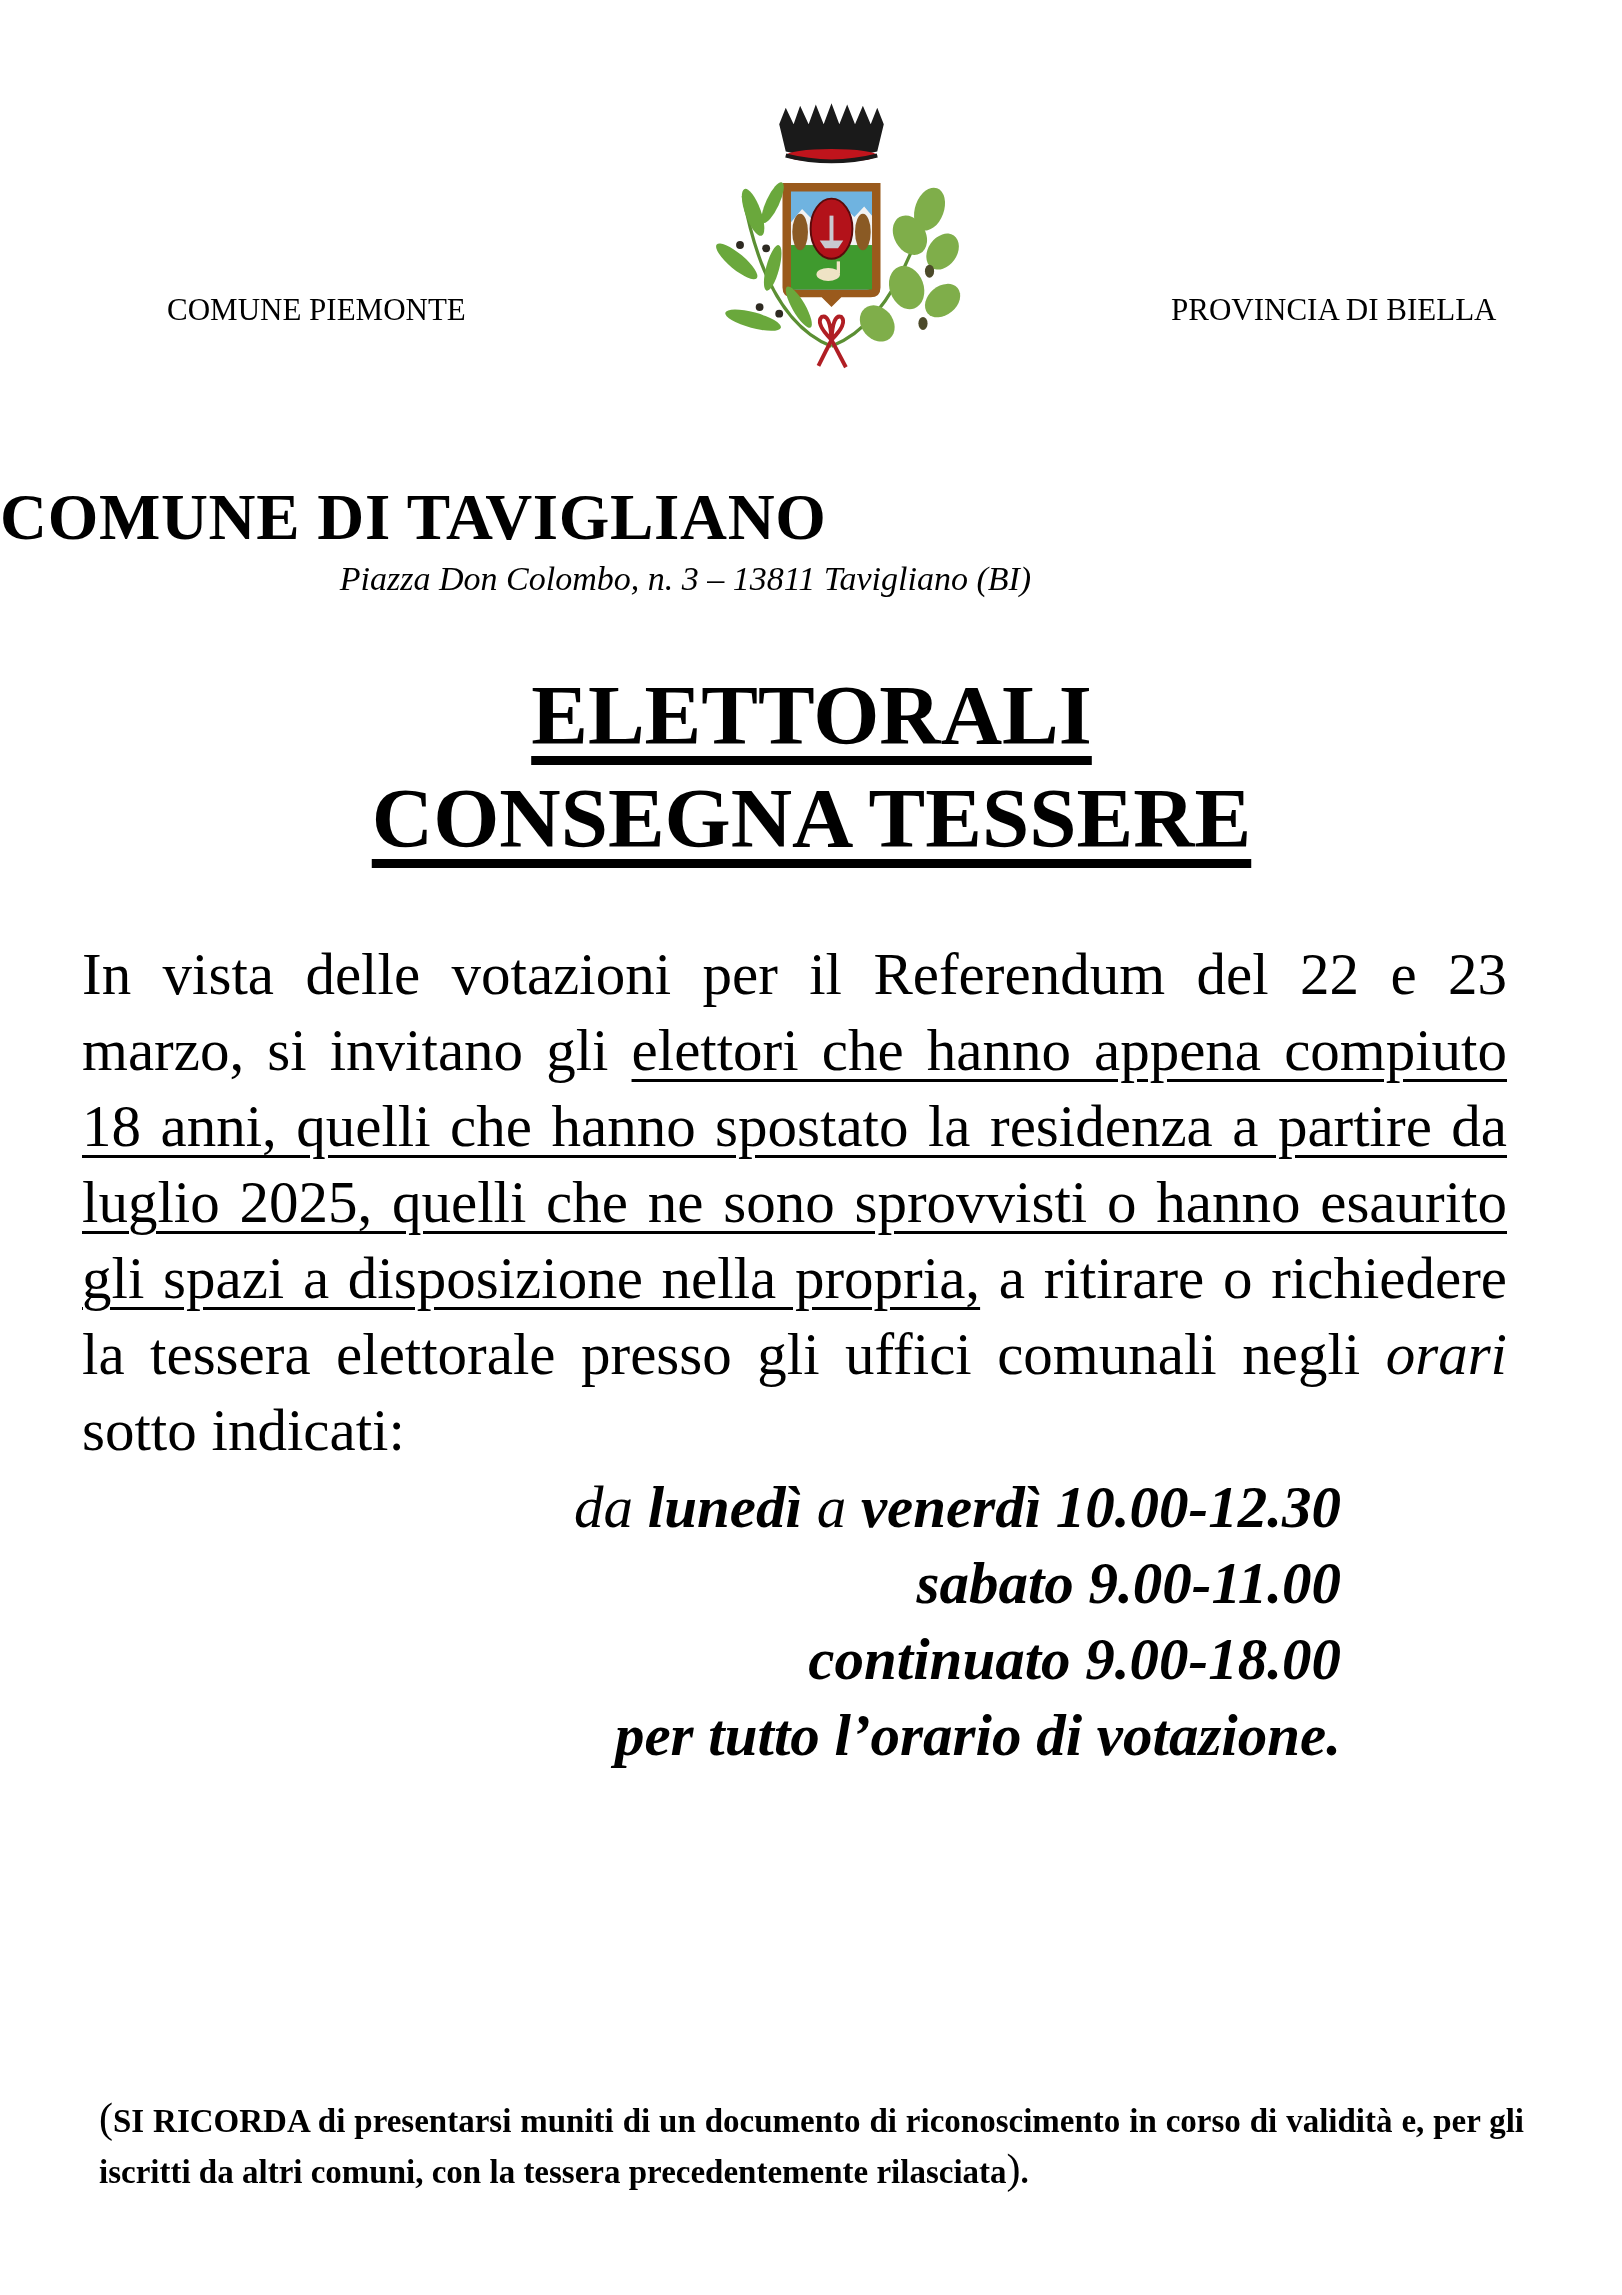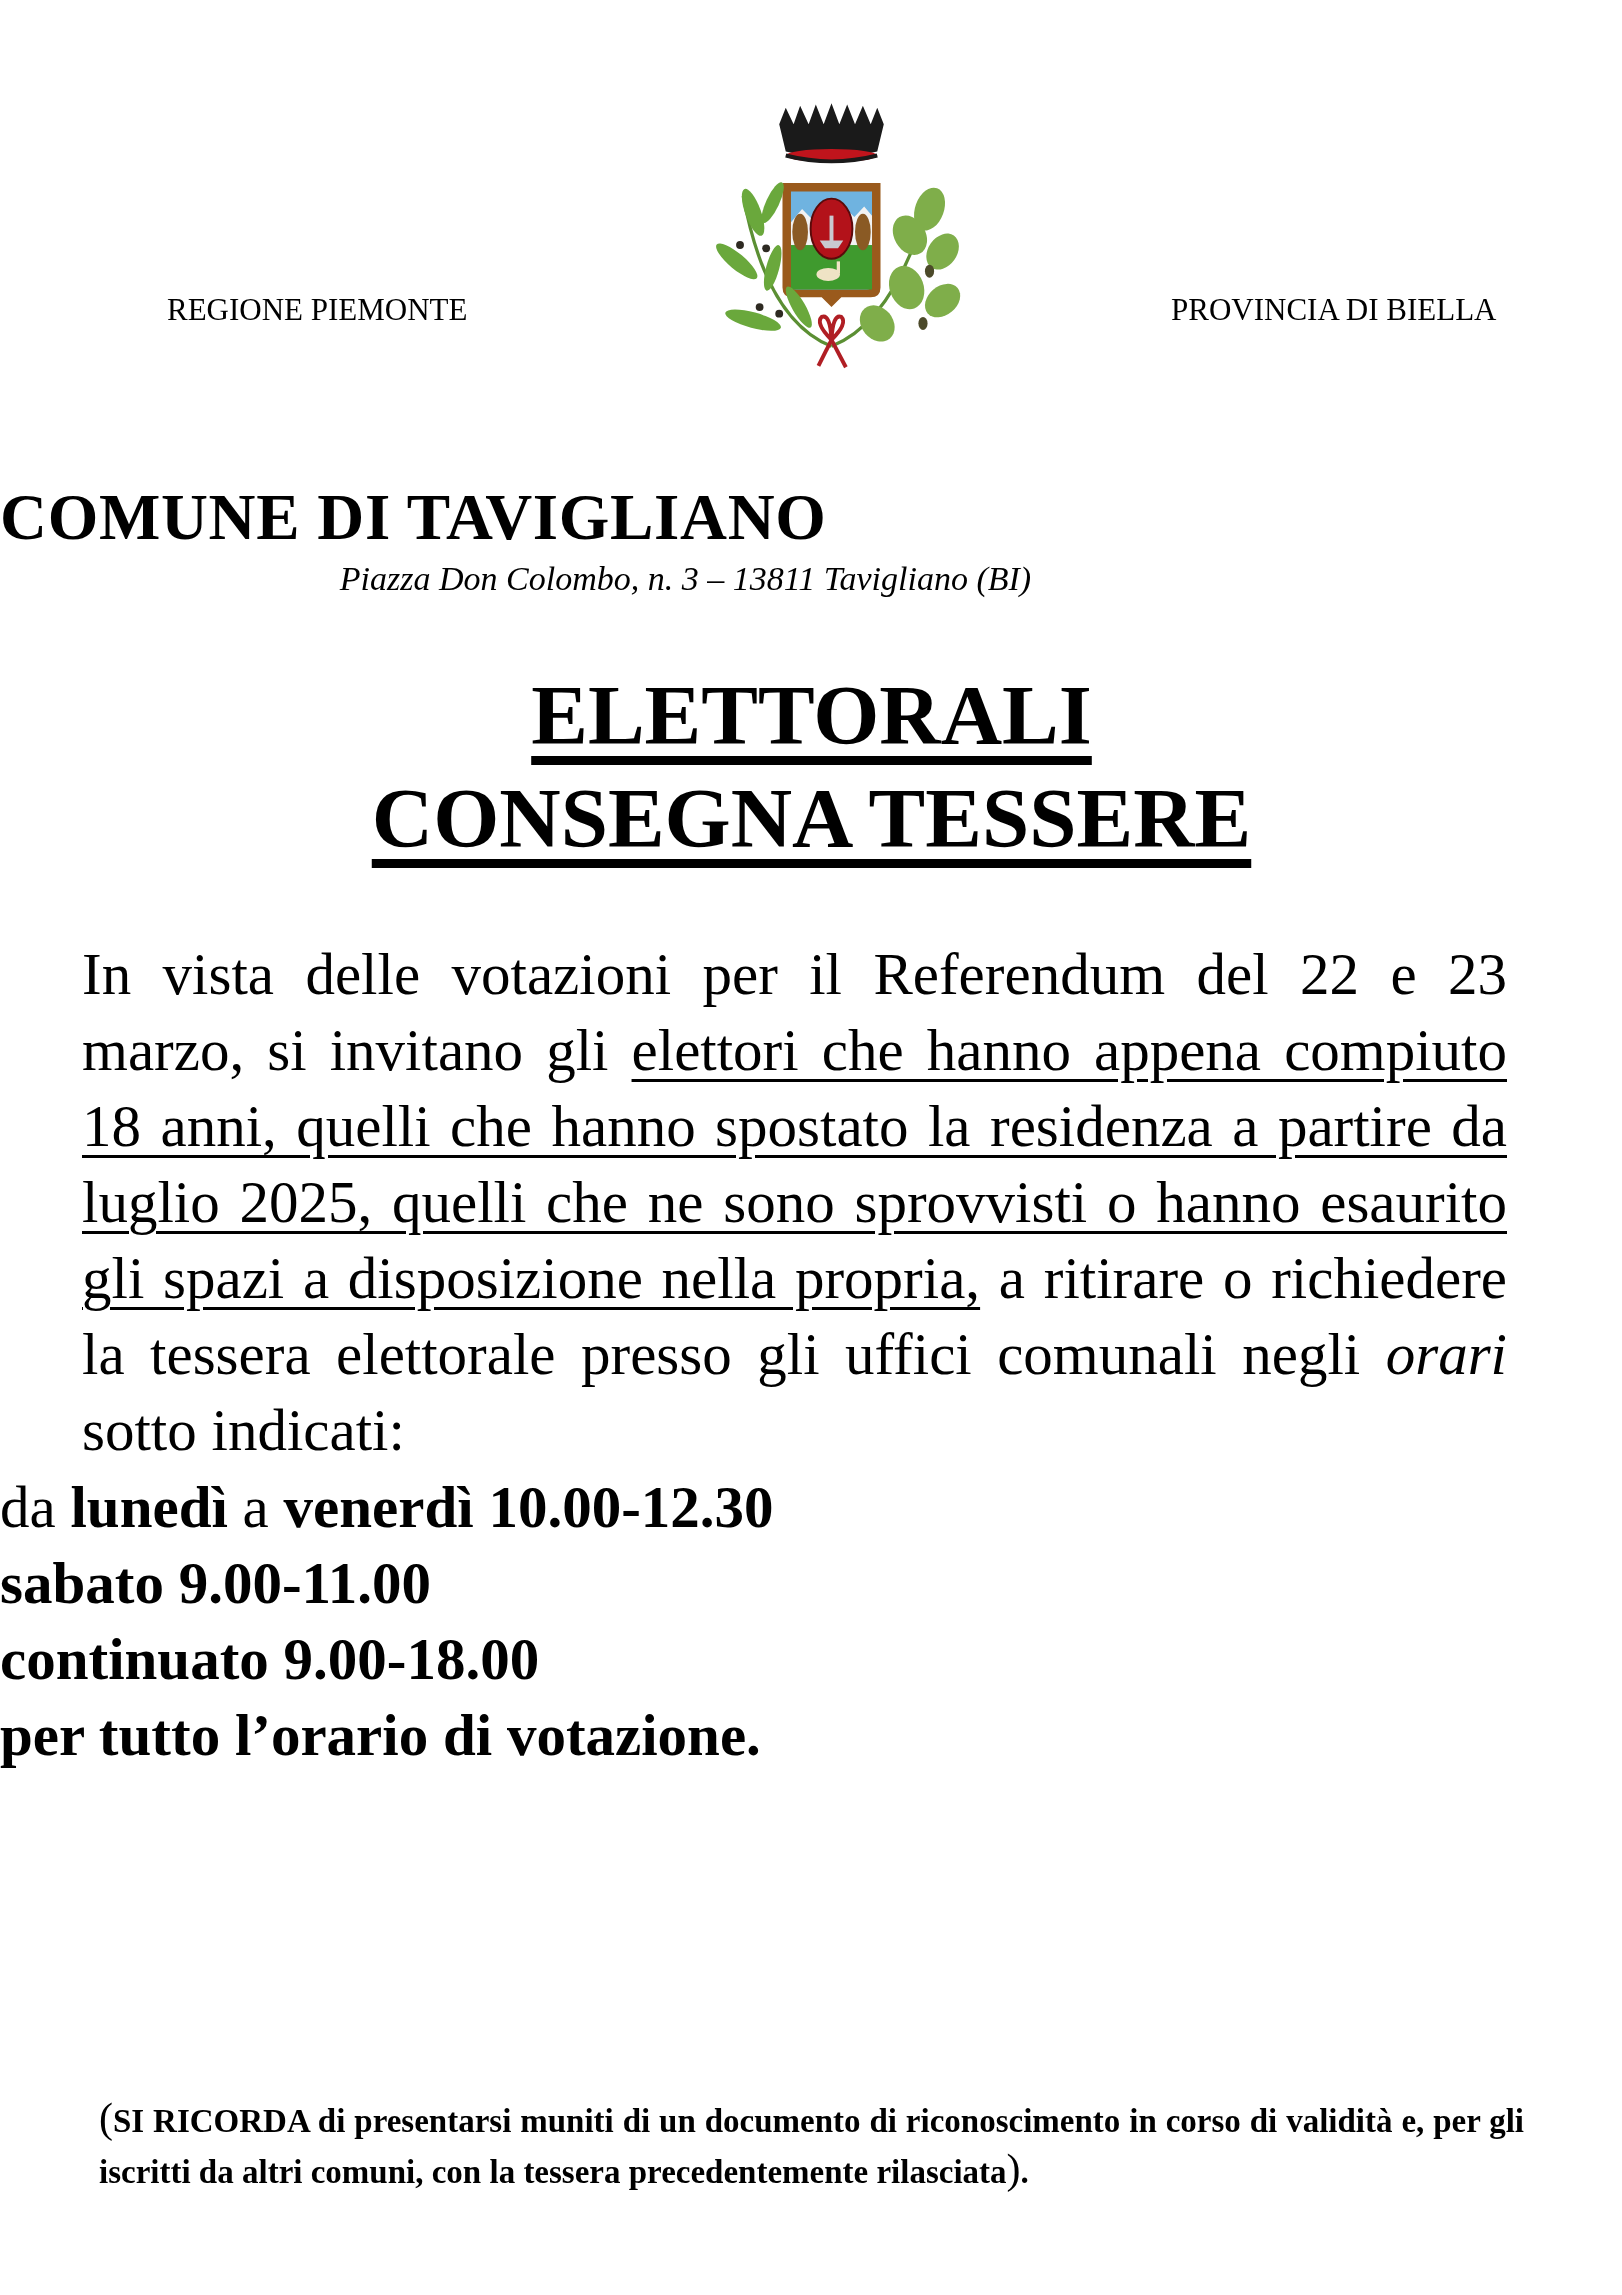--- a/index.html
+++ b/index.html
@@ -32,39 +32,39 @@
   }
   .body-text {
     left: 82px; width: 1425px; top: 936px;
     font-size: 59px; line-height: 76px; text-align: justify; text-align-last: left;
   }
   .body-text .u {
     text-decoration: underline; text-decoration-thickness: 3.3px; text-underline-offset: 9.2px;
   }
   .body-text .it { font-style: italic; }
   .schedule {
-    left: 0; width: 1341px; top: 1469px; text-align: left;
-    font-size: 59px; line-height: 76px;
+    left: 0; width: 1341px; top: 1469px; text-align: right;
+    font-size: 59px; line-height: 76px; font-style: italic;
   }
   .schedule .line { white-space: nowrap; }
   .schedule b { font-weight: bold; }
   .schedule .ul {
     text-decoration: underline; text-decoration-thickness: 5.9px; text-underline-offset: 10.5px;
   }
   .note {
     left: 99px; width: 1425px; top: 2055px;
     font-size: 33px; line-height: 48px; font-weight: bold;
     text-align: justify; text-align-last: left; margin-top: 39px;
   }
   .note .paren { font-weight: normal; font-size: 42px; }
 </style>
 </head>
 <body>
 
-<div class="abs region">REGIONE PIEMONTE</div>
+<div class="abs region">COMUNE PIEMONTE</div>
 <div class="abs province">PROVINCIA DI BIELLA</div>
 
 <div class="abs crest">
   <svg width="301" height="281" viewBox="0 0 460 430" xmlns="http://www.w3.org/2000/svg">
 
     <g>
       <path d="M150 40 L160 15 L172 40 L182 12 L195 40 L206 10 L218 40 L230 8 L242 40 L254 10 L266 40 L278 12 L290 40 L300 15 L310 40 L300 82 Q230 100 160 82 Z" fill="#1a1a1a"></path>
       <ellipse cx="230" cy="88" rx="70" ry="10" fill="#c0141c"></ellipse>
       <path d="M160 88 Q230 106 300 88" stroke="#1a1a1a" stroke-width="6" fill="none"></path>
     </g>

